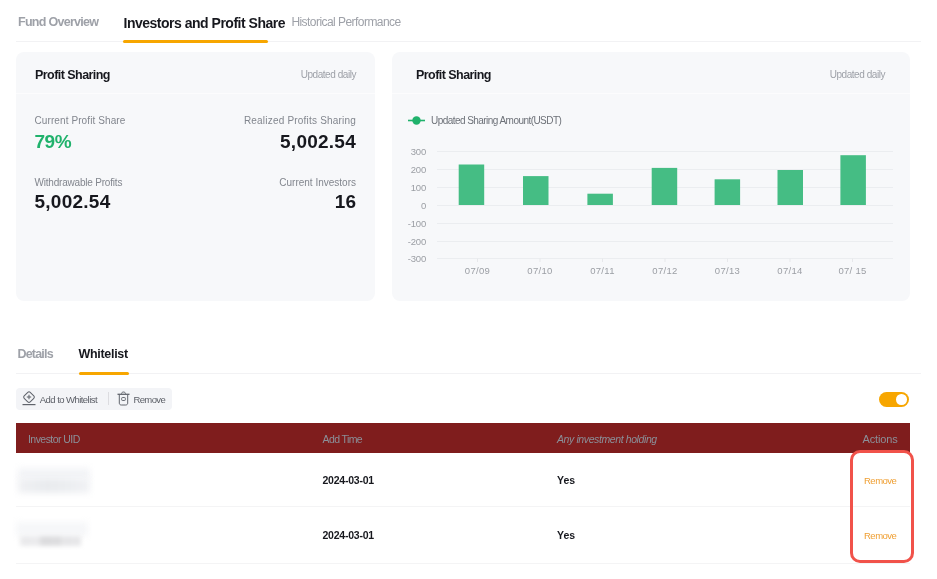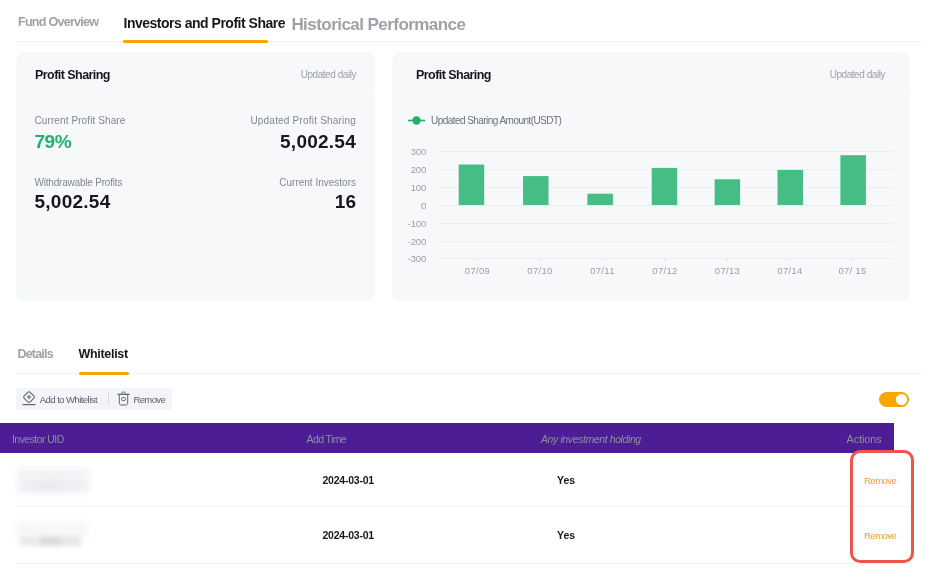--- a/index.html
+++ b/index.html
@@ -8,31 +8,31 @@
   .abs{position:absolute;line-height:1.2;}
   .gray{color:#9ea1a8;}
   .dark{color:#17181e;}
 </style>
 </head>
 <body>
 
 <div class="abs" style="left:16px;top:41px;width:905px;height:1px;background:#f2f2f4;"></div>
 <div class="abs gray" style="left:18px;top:15px;font-size:12.5px;font-weight:600;letter-spacing:-0.72px;">Fund Overview</div>
 <div class="abs dark" style="left:123.5px;top:15px;font-size:14px;font-weight:700;letter-spacing:-0.49px;">Investors and Profit Share</div>
-<div class="abs gray" style="left:291.4px;top:15px;font-size:17px;font-weight:700;letter-spacing:-0.55px;">Historical Performance</div>
+<div class="abs gray" style="left:291.4px;top:15px;font-size:12px;font-weight:400;letter-spacing:-0.55px;">Historical Performance</div>
 <div class="abs" style="left:123px;top:40px;width:145px;height:3px;background:#f7a600;border-radius:2px;"></div>
 
 <div class="abs" style="left:16px;top:52px;width:359px;height:249px;background:#f7f8fa;border-radius:8px;">
   <div class="abs dark" style="left:19px;top:15.5px;font-size:12.5px;font-weight:700;letter-spacing:-0.55px;">Profit Sharing</div>
   <div class="abs gray" style="right:19px;top:17px;font-size:10px;letter-spacing:-0.45px;">Updated daily</div>
   <div class="abs" style="left:0;top:41px;width:359px;height:1px;background:#fcfcfd;"></div>
 
   <div class="abs" style="left:18.5px;top:63px;font-size:10px;color:#82868e;letter-spacing:0.1px;">Current Profit Share</div>
   <div class="abs" style="left:18.5px;top:79px;font-size:19px;font-weight:700;color:#20b26c;letter-spacing:-0.5px;">79%</div>
-  <div class="abs" style="right:19px;top:63px;font-size:10px;color:#82868e;letter-spacing:0.2px;">Updated Profit Sharing</div>
+  <div class="abs" style="right:19px;top:63px;font-size:10px;color:#82868e;letter-spacing:0.2px;">Realized Profits Sharing</div>
   <div class="abs dark" style="right:19px;top:79px;font-size:19px;font-weight:700;letter-spacing:0.25px;">5,002.54</div>
 
   <div class="abs" style="left:18.5px;top:125px;font-size:10px;color:#82868e;letter-spacing:-0.2px;">Withdrawable Profits</div>
   <div class="abs dark" style="left:18.5px;top:138.5px;font-size:19px;font-weight:700;letter-spacing:0.25px;">5,002.54</div>
   <div class="abs" style="right:19px;top:125px;font-size:10px;color:#82868e;">Current Investors</div>
   <div class="abs dark" style="right:19px;top:138.5px;font-size:19px;font-weight:700;">16</div>
 </div>
 
 <div class="abs" style="left:392px;top:52px;width:518px;height:249px;background:#f7f8fa;border-radius:8px;">
   <div class="abs dark" style="left:24px;top:15.5px;font-size:12.5px;font-weight:700;letter-spacing:-0.55px;">Profit Sharing</div>
@@ -116,21 +116,21 @@
     <line x1="0.5" y1="3.3" x2="12.5" y2="3.3" stroke-width="1.3"></line>
     <path d="M2.3 3.9 L2.3 12.1 C2.3 13.3 3.1 14 4.3 14 L8.7 14 C9.9 14 10.7 13.3 10.7 12.1 L10.7 3.9" stroke-width="1"></path>
     <rect x="4.7" y="6.5" width="3.6" height="3" rx="0.7" stroke-width="0.95"></rect>
   </g>
 </svg>
 <div class="abs" style="left:133.4px;top:394px;font-size:9.5px;color:#5b5e66;letter-spacing:-0.6px;">Remove</div>
 
 <div class="abs" style="left:879px;top:392px;width:30px;height:15px;background:#f7a600;border-radius:8px;"></div>
 <div class="abs" style="left:896.4px;top:394.2px;width:10.5px;height:10.5px;background:#fff;border-radius:50%;"></div>
 
-<div class="abs" style="left:0;top:423px;width:894px;height:30px;background:#4c1d95;">
+<div class="abs" style="left:16px;top:423px;width:894px;height:30px;background:#7f1d1d;">
   <div class="abs" style="left:12px;top:10px;font-size:10.5px;color:#8b9099;letter-spacing:-0.55px;">Investor UID</div>
   <div class="abs" style="left:306.5px;top:10px;font-size:10.5px;color:#8b9099;letter-spacing:-0.6px;">Add Time</div>
   <div class="abs" style="left:541px;top:10px;font-size:10.5px;color:#8b9099;letter-spacing:-0.4px;font-style:italic;">Any investment holding</div>
   <div class="abs" style="right:12.3px;top:10px;font-size:11px;color:#8b9099;letter-spacing:-0.12px;">Actions</div>
 </div>
 
 <div class="abs" style="left:18px;top:468px;width:72px;height:11px;background:#f3f4f7;filter:blur(3px);"></div>
 <div class="abs" style="left:18px;top:478px;width:72px;height:15px;background:linear-gradient(90deg,#f0f1f4,#e9ebee 40%,#eceef1 70%,#f1f2f5);filter:blur(3px);"></div>
 <div class="abs dark" style="left:322.5px;top:474px;font-size:10.5px;font-weight:700;letter-spacing:-0.23px;">2024-03-01</div>
 <div class="abs dark" style="left:557px;top:474px;font-size:10.5px;font-weight:700;">Yes</div>

